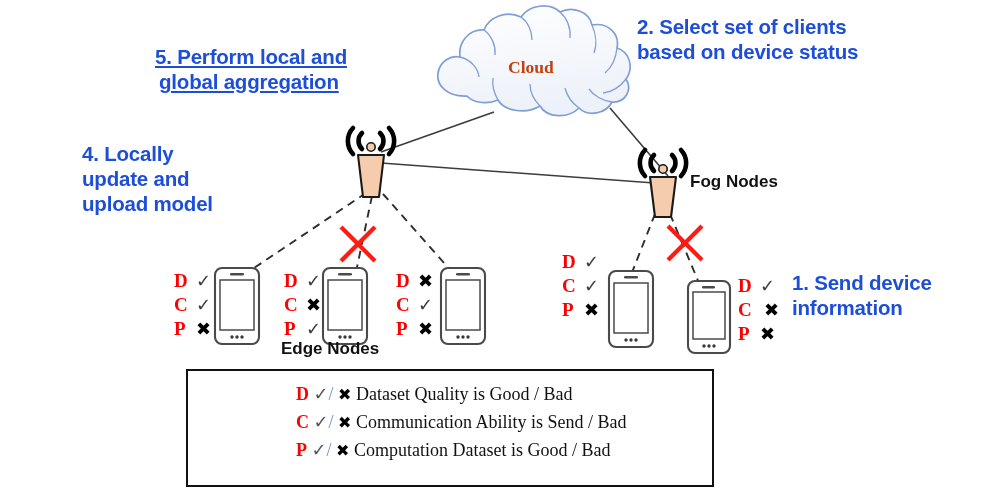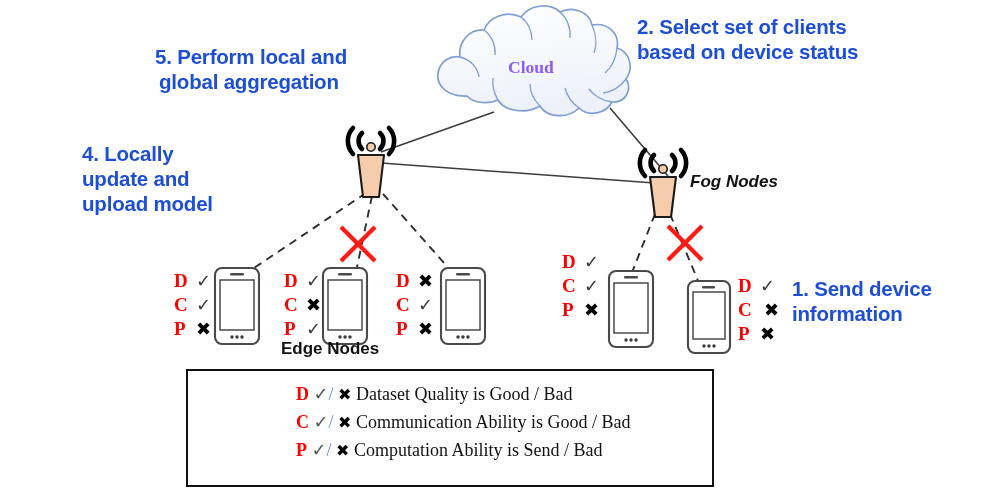--- a/index.html
+++ b/index.html
@@ -4,21 +4,21 @@
 <style>
   html,body{margin:0;padding:0;background:#fff;}
   body{width:983px;height:493px;position:relative;overflow:hidden;
        font-family:"Liberation Sans",sans-serif;}
   #stage{position:absolute;inset:0;width:983px;height:493px;}
   svg.layer{position:absolute;left:0;top:0;width:983px;height:493px;overflow:visible;}
   .anno{position:absolute;color:#1d4ed8;font-weight:bold;font-size:20.5px;
         line-height:25px;font-family:"Liberation Sans",sans-serif;letter-spacing:-0.2px;}
   .nodelabel{position:absolute;color:#111;font-weight:bold;font-size:17px;
              font-family:"Liberation Sans",sans-serif;}
-  .cloudlabel{position:absolute;color:#8b5cf6;font-weight:bold;font-size:17.5px;
+  .cloudlabel{position:absolute;color:#c2410c;font-weight:bold;font-size:17.5px;
               font-family:"Liberation Serif",serif;}
   .statusgrp{position:absolute;font-family:"Liberation Serif",serif;}
   .statusrow{display:flex;align-items:center;height:24px;}
   .slet{color:#FF0000;font-weight:bold;font-size:19px;font-family:"Liberation Serif",serif;
         width:15px;display:inline-block;}
   .smark{font-size:19px;color:#1a1a1a;margin-left:7px;display:inline-block;
          line-height:1;font-family:"DejaVu Sans",sans-serif;}
   .smark.ok{color:#3a3a3a;font-size:18px;}
   .smark.no{color:#000;font-weight:bold;font-size:18px;}
   
@@ -153,46 +153,46 @@
       <circle cx="714" cy="346" r="1.7" fill="#3a3a3a"></circle>
     </g>
 
     <g>
       <path d="M290,378 L283,378 Q279,378 279,384 L279,416 Q279,422 274,422
                Q279,422 279,428 L279,460 Q279,466 283,466 L290,466" fill="none" stroke="#111" stroke-width="2.6" stroke-linecap="round" stroke-linejoin="round"></path>
       <line x1="274" y1="422" x2="258" y2="422" stroke="#111" stroke-width="2.6" stroke-linecap="round"></line>
     </g>
   </svg>
 
-  <div class="anno" style="left:155px;top:44px;width:260px;">
+  <div class="anno" style="left:155px;top:44px;width:260px;text-decoration:underline;">
     <div>5.  Perform local and</div>
     <div style="margin-left:4px;">global aggregation</div>
   </div>
 
   <div class="anno" style="left:637px;top:14px;width:300px;">
     <div>2.  Select set of clients</div>
     <div>based on device status</div>
   </div>
 
   <div class="anno" style="left:82px;top:141px;width:180px;">
     <div>4. Locally</div>
     <div>update and</div>
     <div>upload model</div>
   </div>
 
   <div class="anno" style="left:16px;top:274px;width:170px;">
   </div>
 
-  <div class="anno" style="left:792px;top:276px;width:190px;">
+  <div class="anno" style="left:792px;top:270px;width:190px;">
     <div>1.  Send device</div>
     <div>information</div>
   </div>
 
   <div class="cloudlabel" style="left:508px;top:57px;">Cloud</div>
-  <div class="nodelabel" style="left:690px;top:172px;font-style:italic;">Fog Nodes</div>
+  <div class="nodelabel" style="left:690px;top:172px;">Fog Nodes</div>
   <div class="nodelabel" style="left:281px;top:339px;">Edge Nodes</div>
 
   <div class="statusgrp" style="left:174px;top:269px;">
     <div class="statusrow">
       <span class="slet">D</span>
       <span class="smark ok">✓</span>
     </div>
     <div class="statusrow">
       <span class="slet">C</span>
       <span class="smark ok">✓</span>
@@ -270,23 +270,23 @@
     <span class="ll">D</span>
     <span class="ck">✓</span><span class="sl">/</span>
     <span class="xx">✖</span>
     <span>Dataset Quality is Good / Bad</span>
   </div>
 
   <div class="lrow" style="top:411px;">
     <span class="ll">C</span>
     <span class="ck">✓</span><span class="sl">/</span>
     <span class="xx">✖</span>
-    <span>Communication Ability is Good / Bad</span>
+    <span>Communication Ability is Send / Bad</span>
   </div>
 
   <div class="lrow" style="top:439px;">
     <span class="ll">P</span>
     <span class="ck">✓</span><span class="sl">/</span>
     <span class="xx">✖</span>
-    <span>Computation Ability is Send / Bad</span>
+    <span>Computation Dataset is Good / Bad</span>
   </div>
 
 </div>
 
 </body></html>

